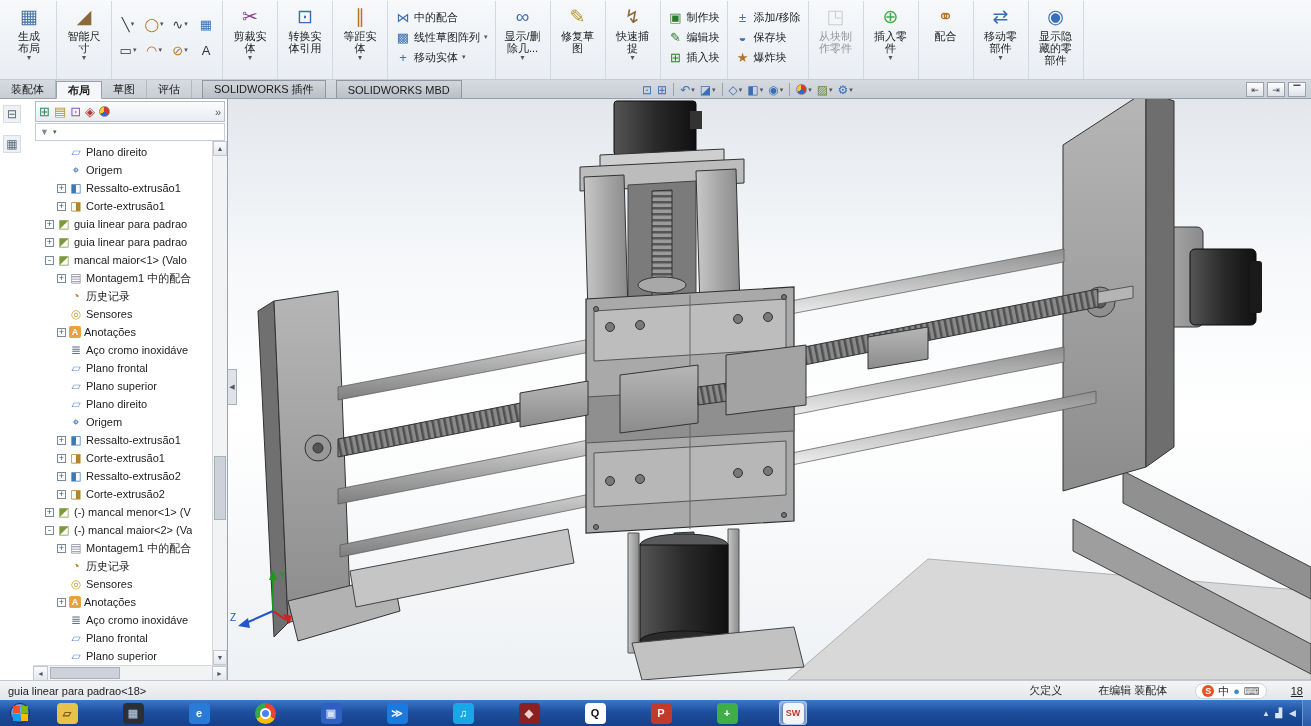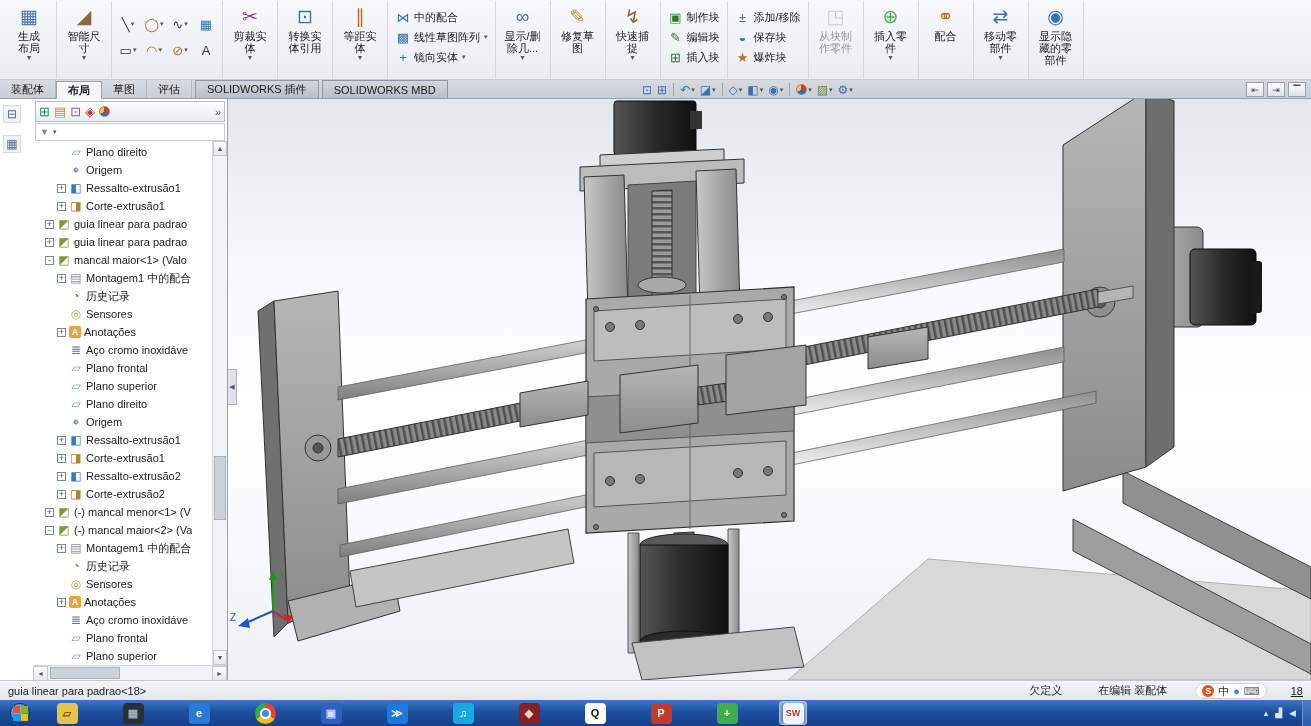--- a/index.html
+++ b/index.html
@@ -20,21 +20,21 @@
   .rb-small { display:flex; align-items:center; gap:3px; height:18px; padding:0 3px; white-space:nowrap; }
   .rb-sicon { font-size:13px; width:16px; text-align:center; }
   .rb-grid { display:grid; grid-template-columns:repeat(4,24px); grid-auto-rows:24px; gap:2px; padding-top:10px; }
   .rb-cell { display:flex; align-items:center; justify-content:center; font-size:13px; }
 
   
   .tabrow { height:19px; background:linear-gradient(#d7dbe1,#c9cdd4); border-bottom:1px solid #98a0ab; position:relative; display:flex; align-items:flex-end; }
   .tabs { display:flex; align-items:flex-end; height:100%; }
   .tab { font-size:11px; padding:0 11px; height:18px; display:flex; align-items:center; border-right:1px solid #b3b8c0; color:#1a1a1a; cursor:default; }
   .tab.active { background:#f4f6f9; border:1px solid #98a0ab; border-bottom:1px solid #f4f6f9; margin-bottom:-1px; font-weight:bold; }
-  .tab.addin { background:linear-gradient(#d2d6dc,#b9bec7); border:1px solid #8f97a3; border-bottom:none; margin-left:3px; }
+  .tab.addin { background:linear-gradient(#d2d6dc,#b9bec7); border:1px solid #8f97a3; border-bottom:none; margin-left:10px; }
   .headsup { position:absolute; left:640px; top:1px; height:17px; display:flex; align-items:center; gap:1px; }
   .hu-btn { display:flex; align-items:center; padding:0 2px; height:17px; cursor:default; }
   .hu-ic { font-size:12px; line-height:12px; }
   .hu-sep { width:1px; height:13px; background:#9aa2ad; margin:0 3px; }
   .ball { width:11px; height:11px; border-radius:50%; background:conic-gradient(#d33 0 33%,#36c 33% 66%,#fc2 66% 100%); border:1px solid #888; }
   .corner { position:absolute; right:5px; top:2px; display:flex; gap:3px; }
   .corner-btn { width:18px; height:15px; border:1px solid #9aa2ad; background:linear-gradient(#fdfdfe,#dde2e8); font-size:9px; display:flex; align-items:center; justify-content:center; color:#445; cursor:default; }
 
   
   .main { flex:1; min-height:0; display:flex; position:relative; background:#fff; }
@@ -191,21 +191,21 @@
             <span class="rb-sicon" style="color: rgb(58, 111, 181);">⋈</span>
             <span class="rb-slabel">中的配合</span>
           </div>
           <div class="rb-small">
             <span class="rb-sicon" style="color: rgb(58, 111, 181);">▩</span>
             <span class="rb-slabel">线性草图阵列</span>
             <span class="rb-dd2">▾</span>
           </div>
           <div class="rb-small">
             <span class="rb-sicon" style="color: rgb(58, 111, 181);">+</span>
-            <span class="rb-slabel">镜向实体</span>
+            <span class="rb-slabel">移动实体</span>
             <span class="rb-dd2">▾</span>
           </div>
         </div>
       </div>
       <div class="rb-group">
         <div class="rb-big">
           <span class="rb-icon" style="color: rgb(58, 111, 181);">∞</span>
           <span class="rb-label">
             <span>显示/删</span>
             <span>除几...</span>

